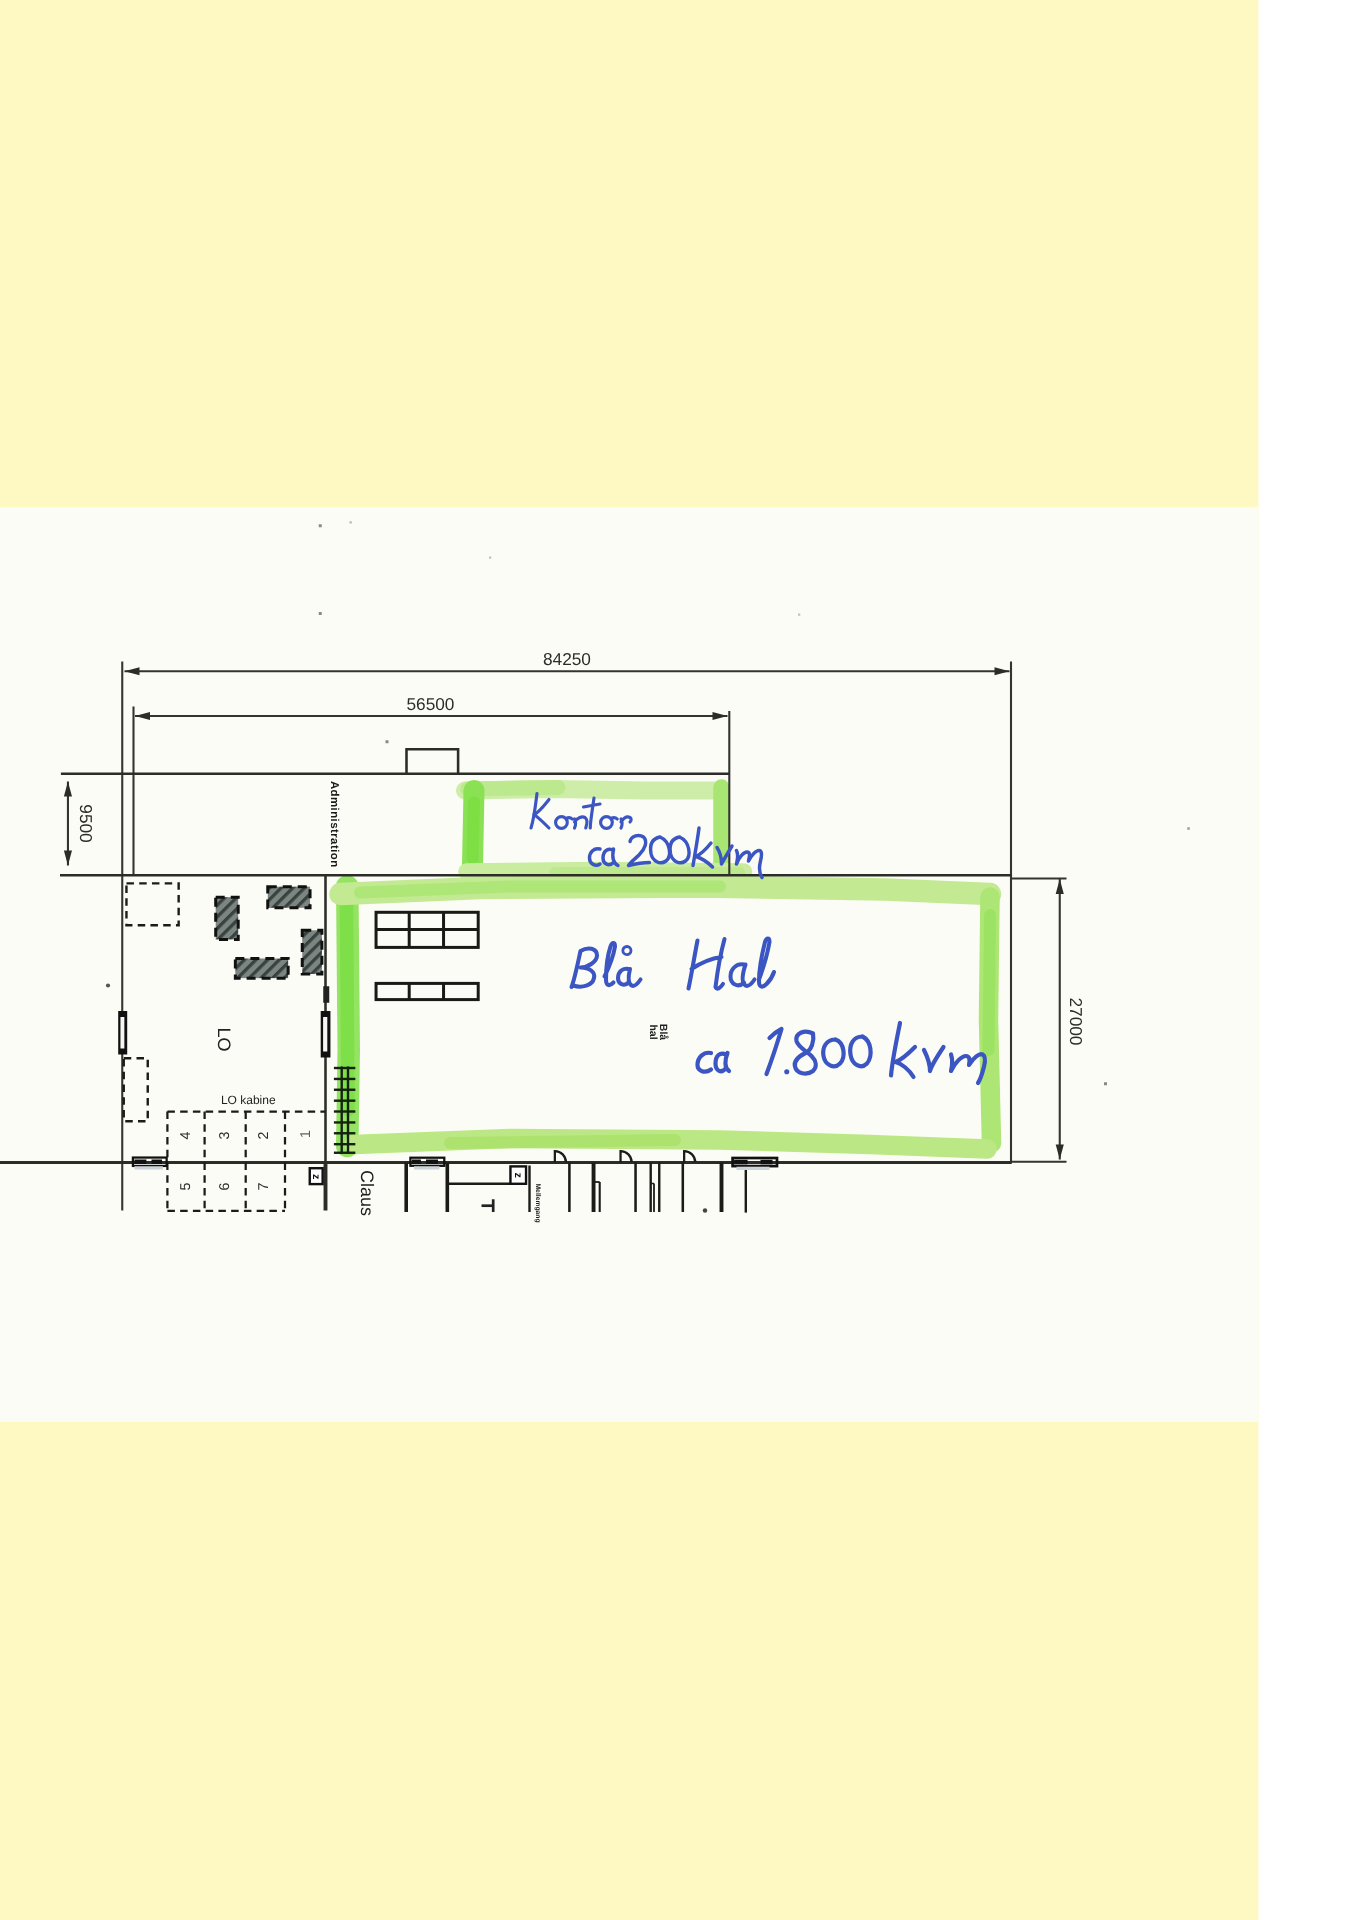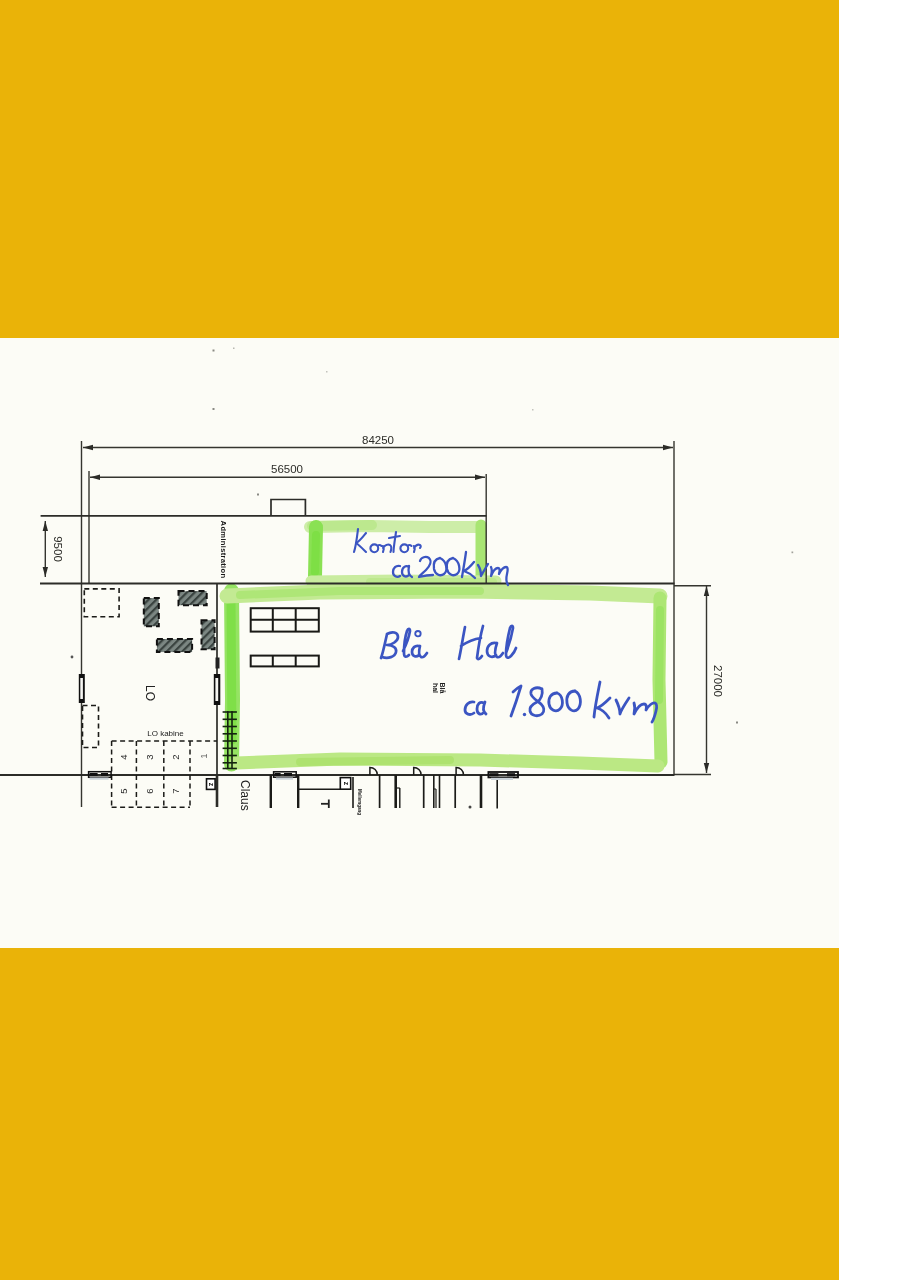--- a/index.html
+++ b/index.html
@@ -1,16 +1,16 @@
 <!DOCTYPE html>
 <html><head>
 <meta charset="utf-8">
 <style>
 html,body{margin:0;padding:0;background:#ffffff;}
-#page{position:relative;width:839px;height:1280px;background:#eab308;overflow:hidden;}
+#page{position:relative;width:839px;height:1280px;background:#fef9c3;overflow:hidden;}
 #paper{position:absolute;left:0;top:338px;width:905px;height:610px;background:#fcfcf6;}
 svg{position:absolute;left:0;top:0;font-family:"Liberation Sans",sans-serif;}
 </style>
 </head>
 <body>
 <div id="page">
 <div id="paper"></div>
 <svg width="905" height="1280" viewBox="0 0 905 1280">
 <defs>
 <pattern id="hatch" width="5.5" height="5.5" patternUnits="userSpaceOnUse" patternTransform="rotate(45)">

